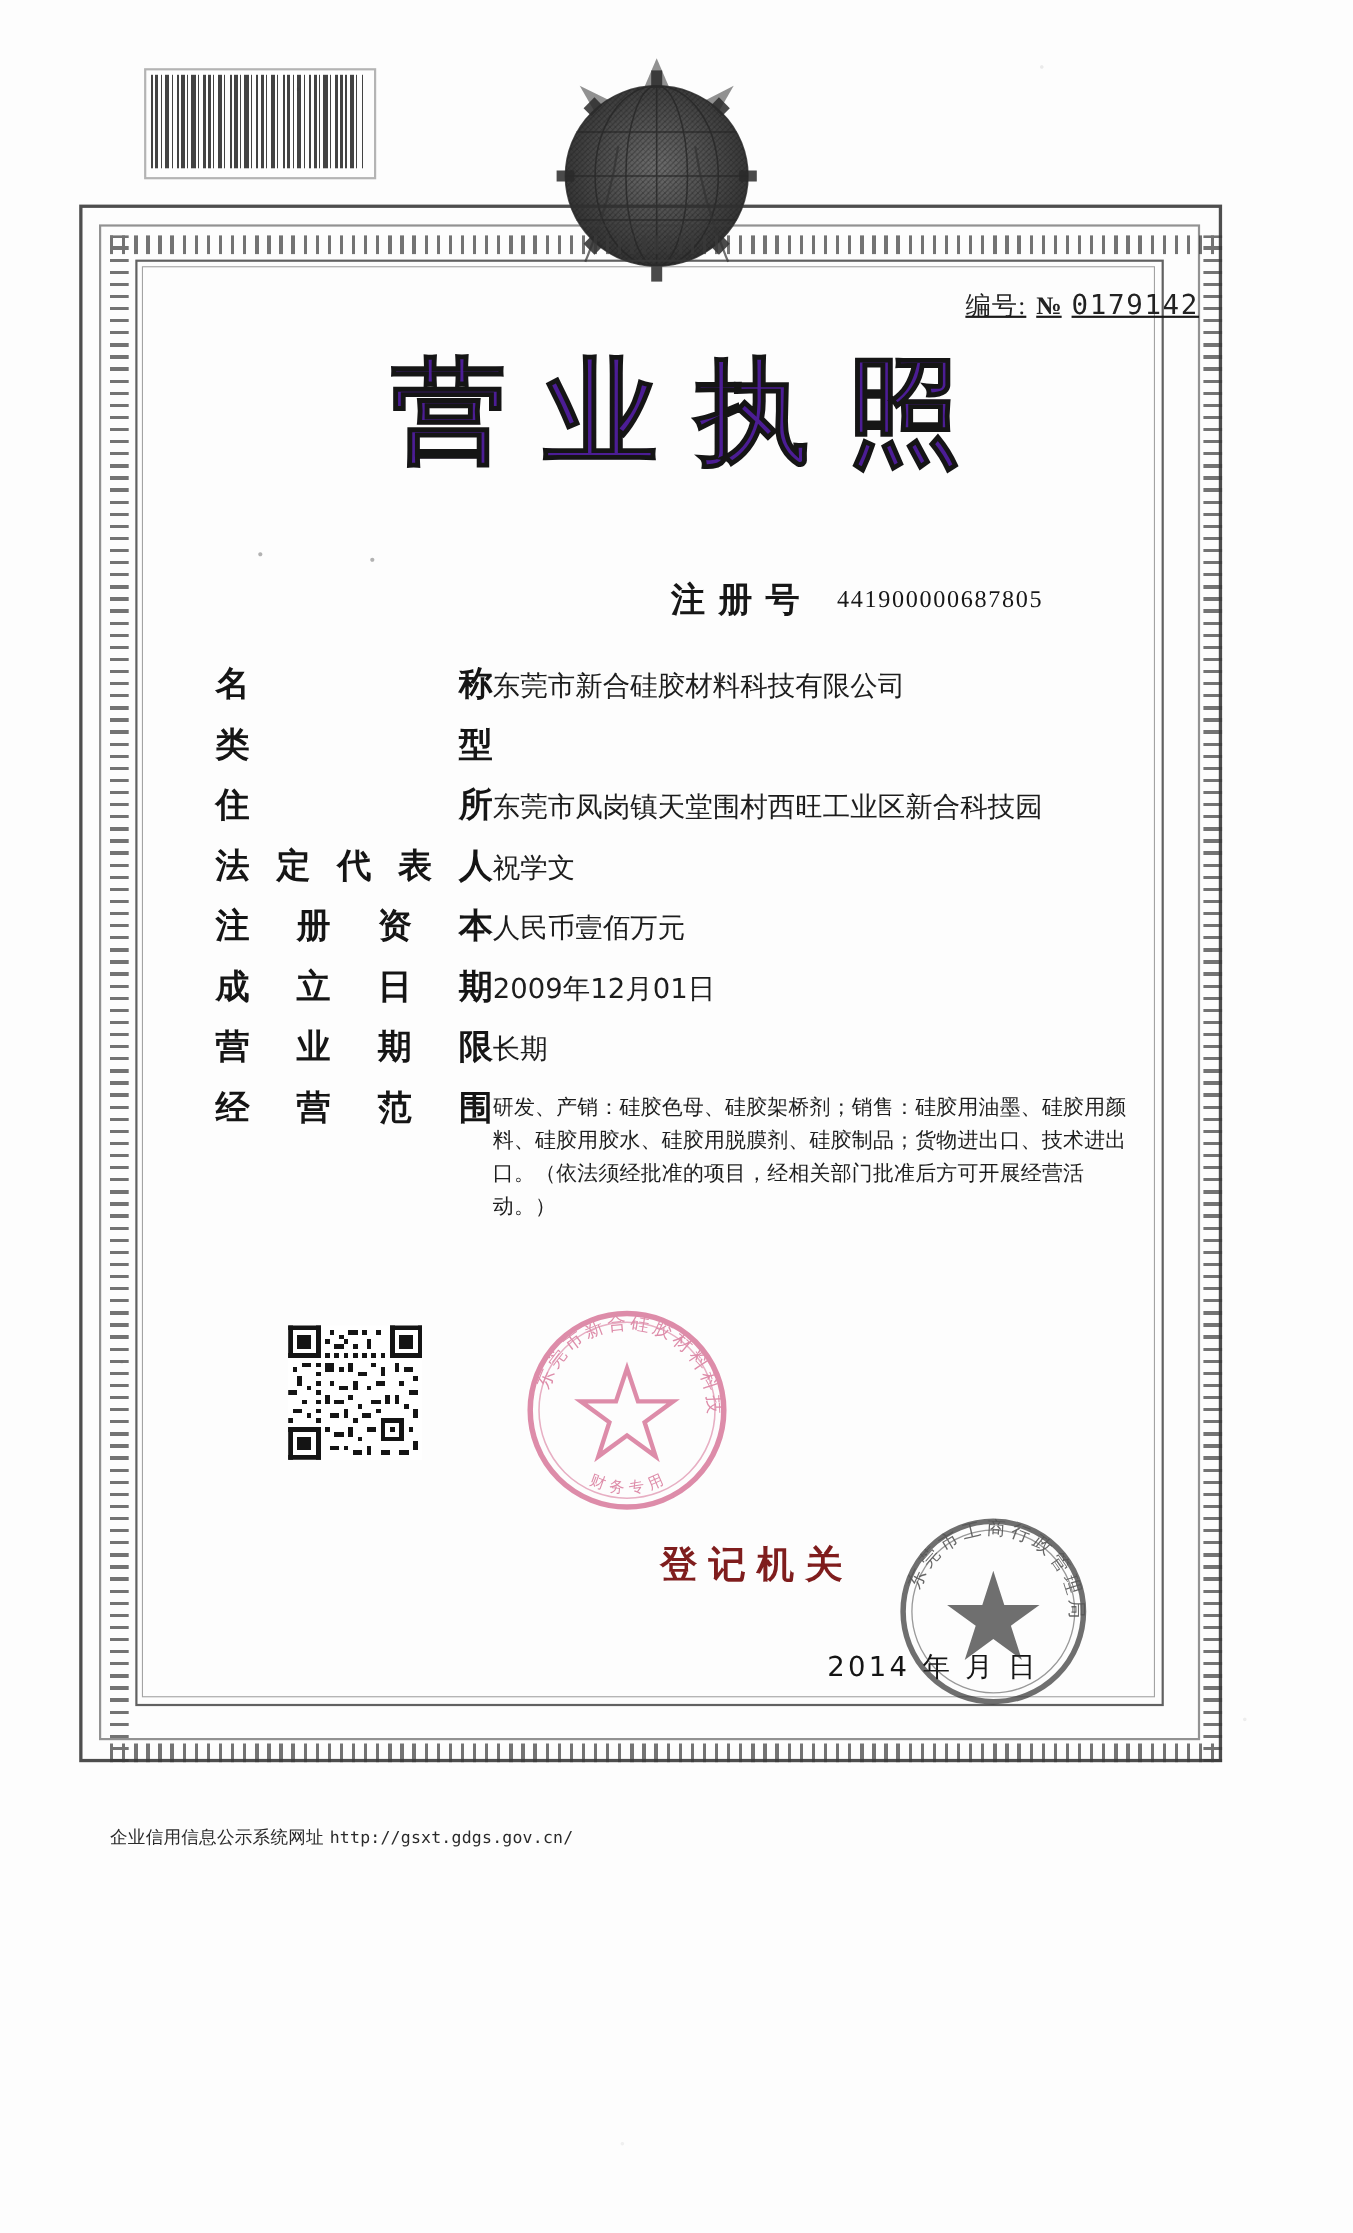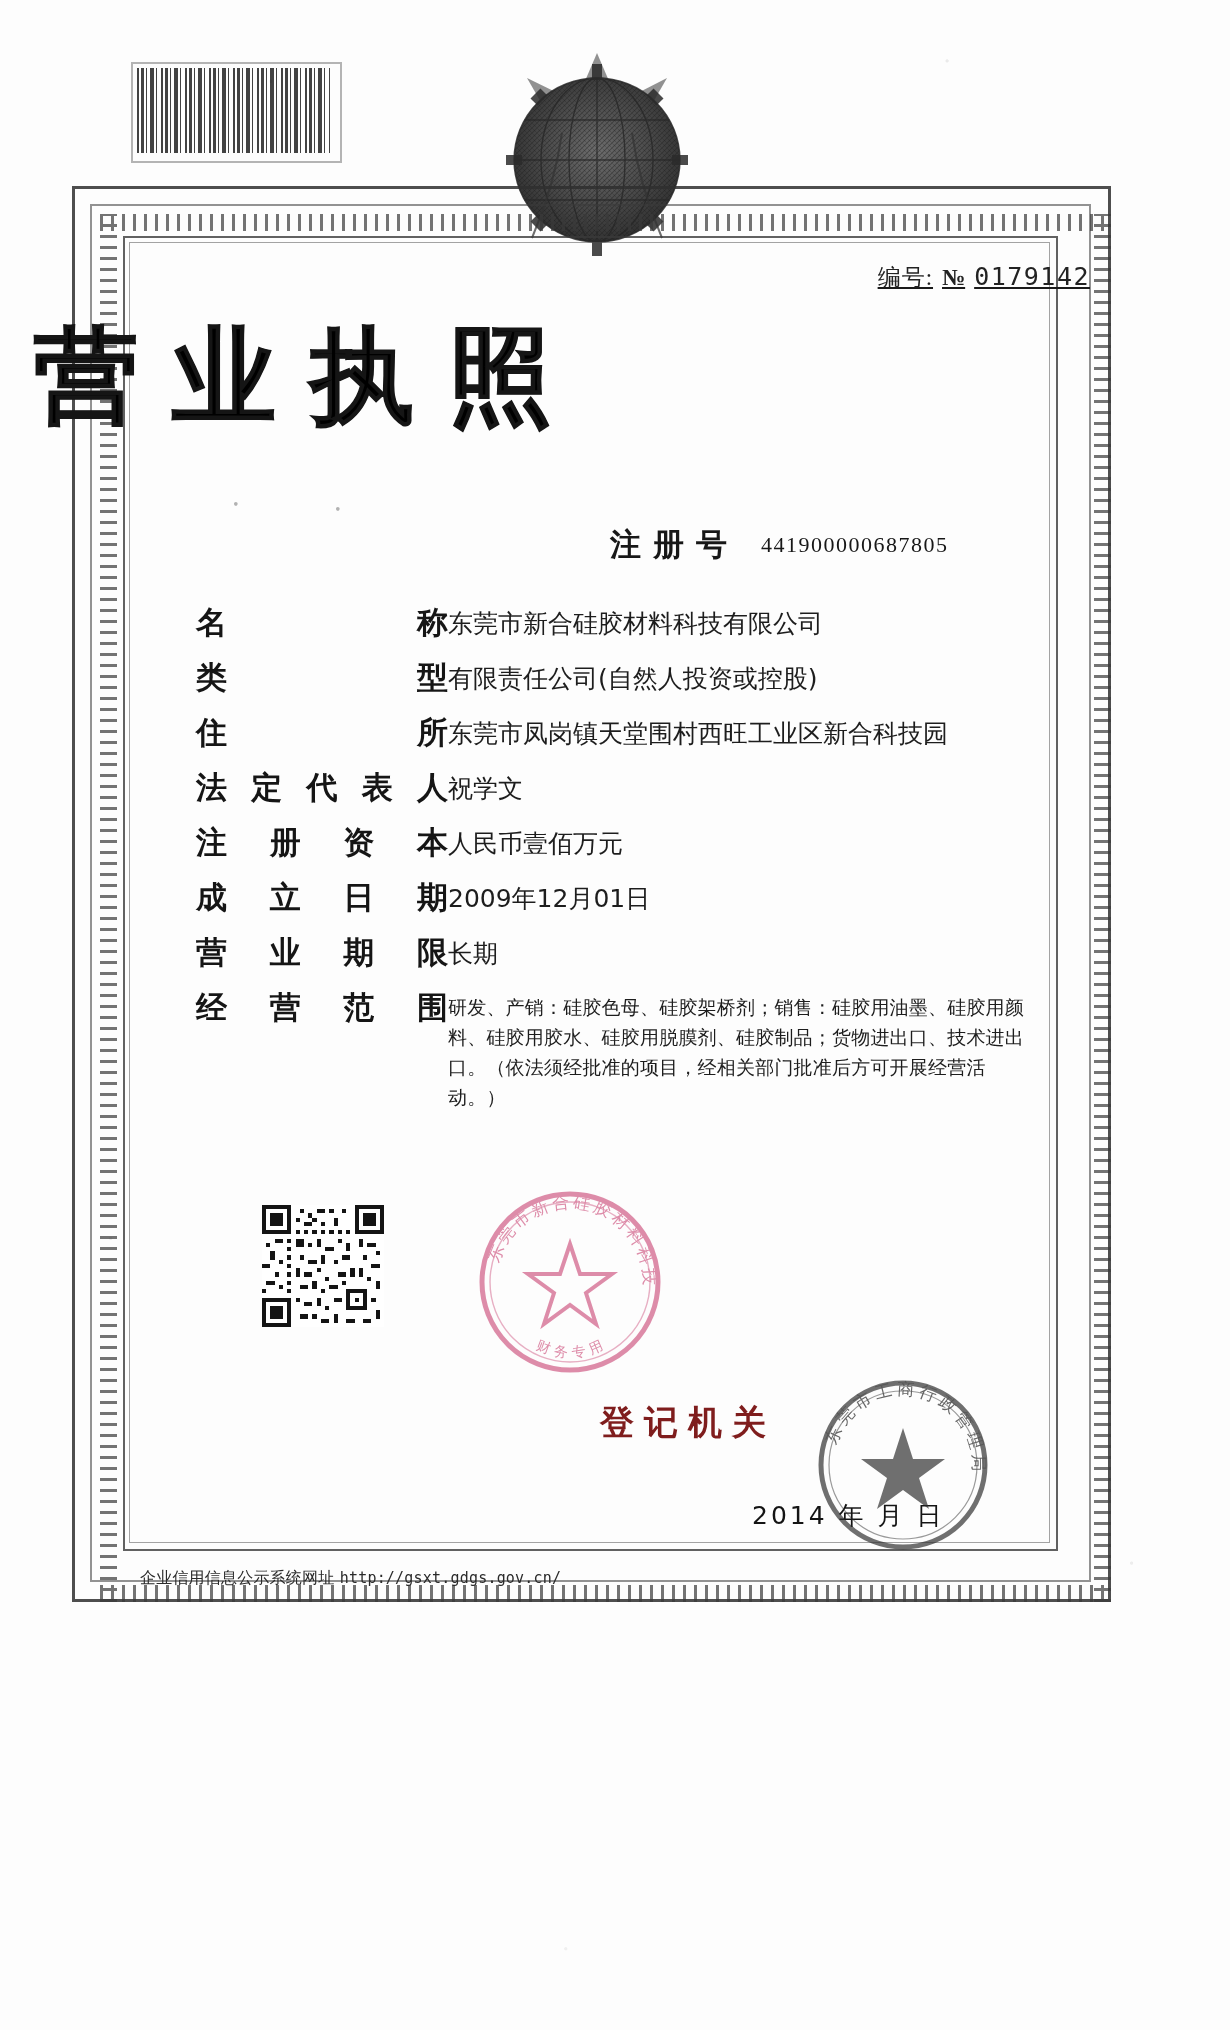--- a/index.html
+++ b/index.html
@@ -157,25 +157,26 @@
     letter-spacing: 1.5px;
     color: #222;
   }
 
   
   .cert-title {
     position: absolute;
     left: 0;
     right: 0;
     top: 318px;
-    font-family: Liberation Sans, sans-serif;
+    text-align: center;
+    font-family: Liberation Serif, serif;
     font-weight: bold;
     font-size: 104px;
     letter-spacing: 34px;
-    color: #000000;
+    color: #4c1d95;
     text-indent: 34px;
     line-height: 1.12;
     -webkit-text-stroke: 1.2px #151515;
   }
 
   
   .reg-row {
     position: absolute;
     left: 610px;
     top: 524px;
@@ -286,26 +287,25 @@
     top: 1370px;
     width: 190px;
     height: 190px;
     opacity: 0.8;
   }
 
   
   .footer-left {
     position: absolute;
     left: 100px;
-    top: 1568px;
+    top: 1660px;
     font-family: "DejaVu Sans", sans-serif;
     font-size: 16px;
     color: #2a2a2a;
     letter-spacing: 0.2px;
-    margin-left: 40px;
   }
   .footer-left .url {
     font-family: "DejaVu Sans Mono", monospace;
     font-size: 15px;
   }
   .footer-right {
     position: absolute;
     right: 112px;
     top: 1600px;
     font-family: "DejaVu Sans", sans-serif;
@@ -414,21 +414,20 @@
           <span class="ch">称</span>
         </div>
       <div class="field-value">东莞市新合硅胶材料科技有限公司</div>
     </div>
 
     <div class="field">
       <div class="field-label">
           <span class="ch">类</span>
           <span class="ch">型</span>
         </div>
-      <div class="field-value">有限责任公司(自然人投资或控股)</div>
     </div>
 
     <div class="field">
       <div class="field-label">
           <span class="ch">住</span>
           <span class="ch">所</span>
         </div>
       <div class="field-value">东莞市凤岗镇天堂围村西旺工业区新合科技园</div>
     </div>
 

